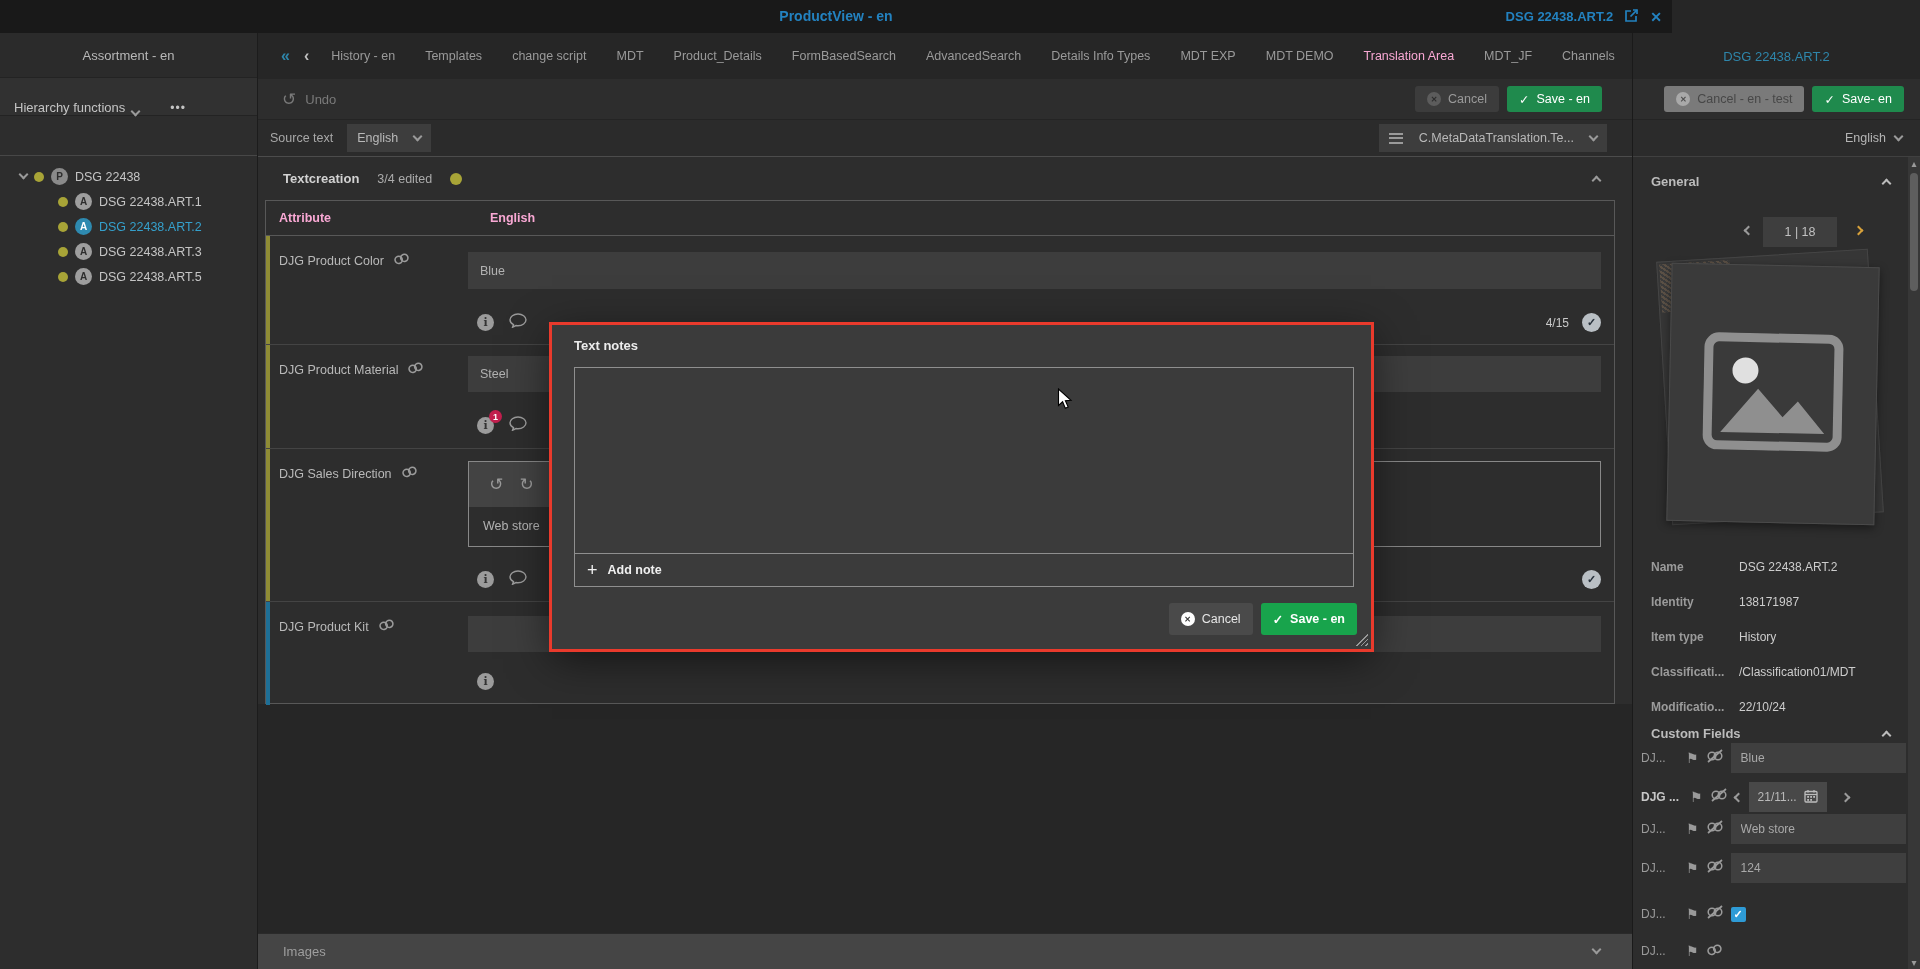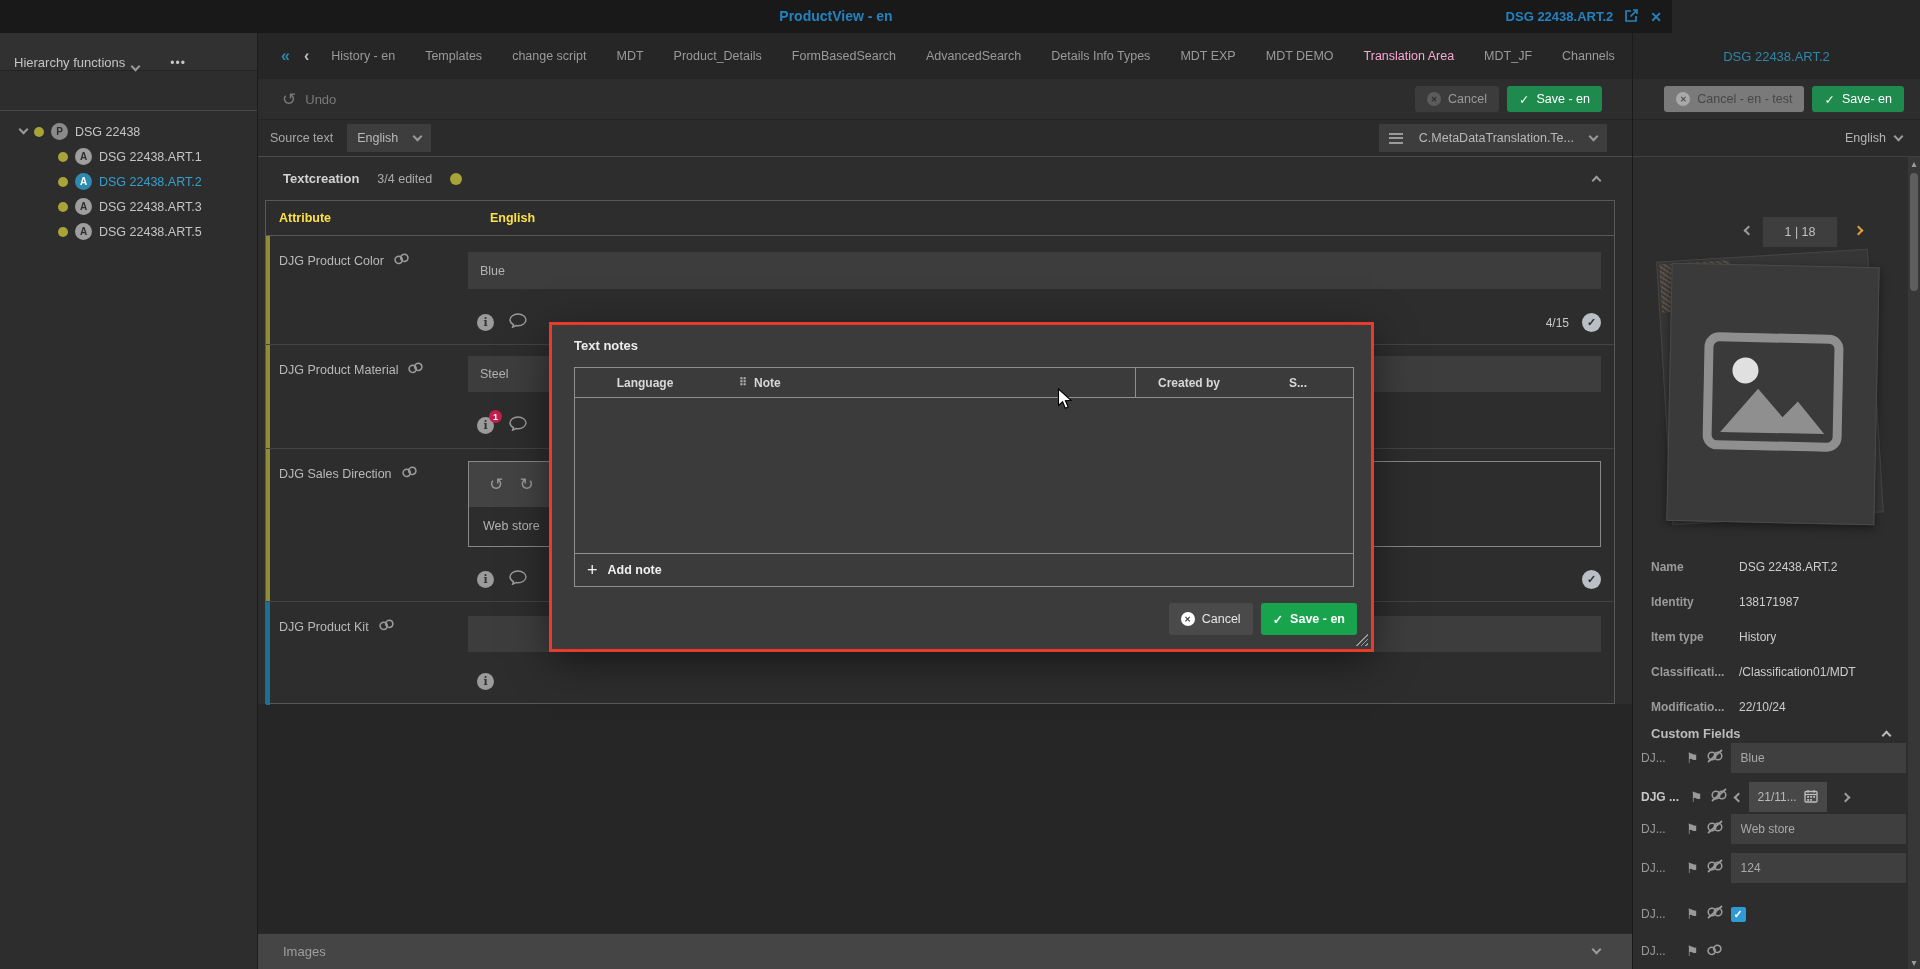--- a/index.html
+++ b/index.html
@@ -69,21 +69,21 @@
   .source-row { height:38px; background:#2b2b2b; border-top:1px solid #242424; border-bottom:1px solid #4c4c4c;
                 display:flex; align-items:center; padding:0 25px 0 12px; gap:14px; }
   .source-lbl { color:#a8a8a8; font-size:12.5px; }
   .menu-lines { width:14px; height:11px; background:repeating-linear-gradient(#9a9a9a 0 2px, transparent 2px 4.5px); flex:none; }
 
   .panel { position:absolute; left:0; top:124px; width:100%; height:547px; background:#2d2d2d; }
   .section-head { height:43px; display:flex; align-items:center; padding:0 32px 0 25px; gap:18px; }
   .section-title { font-weight:bold; color:#d2d2d2; font-size:13px; }
   .section-edited { color:#ababab; font-size:12.5px; }
   .attr-table { position:absolute; left:7px; right:17px; top:43px; bottom:0; border:1px solid #585858; }
-  .t-head { height:35px; border-bottom:1px solid #585858; display:flex; align-items:center; font-weight:bold; color:#fde047; font-size:12.5px; }
+  .t-head { height:35px; border-bottom:1px solid #585858; display:flex; align-items:center; font-weight:bold; color:#f9a8d4; font-size:12.5px; }
   .t-head .c1 { width:202px; padding-left:13px; }
   .t-row { position:relative; border-bottom:1px solid #444; }
   .t-row::before { content:""; position:absolute; left:0; top:0; bottom:0; width:4px; }
   .t-row.y::before { background:#8f8c35; }
   .t-row.b::before { background:#1e6f96; }
   .attr-label { position:absolute; left:13px; top:17px; color:#b9b9b9; font-size:12.5px; display:flex; gap:9px; align-items:center; }
   .val-input { position:absolute; left:202px; right:13px; background:#3d3d3d; color:#b2b2b2; font-size:12.5px; border:none; outline:none; padding:0 12px; font-family:"Liberation Sans",sans-serif; }
   .row-icons { position:absolute; left:211px; display:flex; gap:15px; align-items:center; }
   .row-right { position:absolute; right:13px; display:flex; gap:13px; align-items:center; color:#c9c9c9; font-size:12px; }
   .editor { position:absolute; left:202px; right:13px; top:12px; height:86px; border:1px solid #888; }
@@ -160,20 +160,21 @@
             <path d="M6.5,8.5 L13,2"></path>
             <path d="M9,2 H13 V6"></path>
           </g>
         </svg>
     </span>
     <span class="x">✕</span>
   </div>
 </header>
 
 <aside class="sidebar">
+  <div class="sb-header">Assortment - en</div>
   <div class="sb-tools">
     <span>Hierarchy functions</span>
     <span class="chv down"></span>
     <span class="sb-dots">•••</span>
   </div>
   <div class="sb-spacer"></div>
   <div class="tree">
     <div class="tree-row root">
       <span class="chv down"></span>
       <span class="dot"></span>
@@ -381,20 +382,25 @@
       <span>Save- en</span>
     </div>
   </div>
 
   <div class="rp-langrow">
     <span>English</span>
     <span class="chv down"></span>
   </div>
 
   <div class="rp-content">
+    <div class="rp-sec-head" style="top:8px;">
+      <span>General</span>
+      <span class="flex1"></span>
+      <span class="chv up blue" style="border-color:#bcbcbc;"></span>
+    </div>
 
     <div class="rp-pager">
       <span class="chv left" style="position:absolute;left:112px;top:10px;"></span>
       <span class="pager-box">1 | 18</span>
       <span class="chv right blue" style="position:absolute;left:222px;top:10px;border-color:#d8a13a;"></span>
     </div>
 
     <div class="img-stack">
       <div class="card-back">
         <div class="speckle"></div>
@@ -539,29 +545,20 @@
     <span class="scroll-arrow" style="top:1px;">▴</span>
     <div class="rp-thumb"></div>
     <span class="scroll-arrow" style="bottom:1px;">▾</span>
   </div>
 </aside>
 
 <div class="modal">
   <div class="modal-title">Text notes</div>
 
   <div class="m-table">
-    <div class="m-head">
-      <span class="mc-lang">Language</span>
-      <span class="mc-note">
-        <span class="grip">⠿</span>
-        <span>Note</span>
-      </span>
-      <span class="mc-created">Created by</span>
-      <span class="mc-sel">S...</span>
-    </div>
     <div class="m-addnote">
       <span class="plus">+</span>
       <span>Add note</span>
     </div>
   </div>
 
   <div class="m-actions">
     <div class="btn btn-cancel-modal">
       <span class="cx">✕</span>
       <span>Cancel</span>

